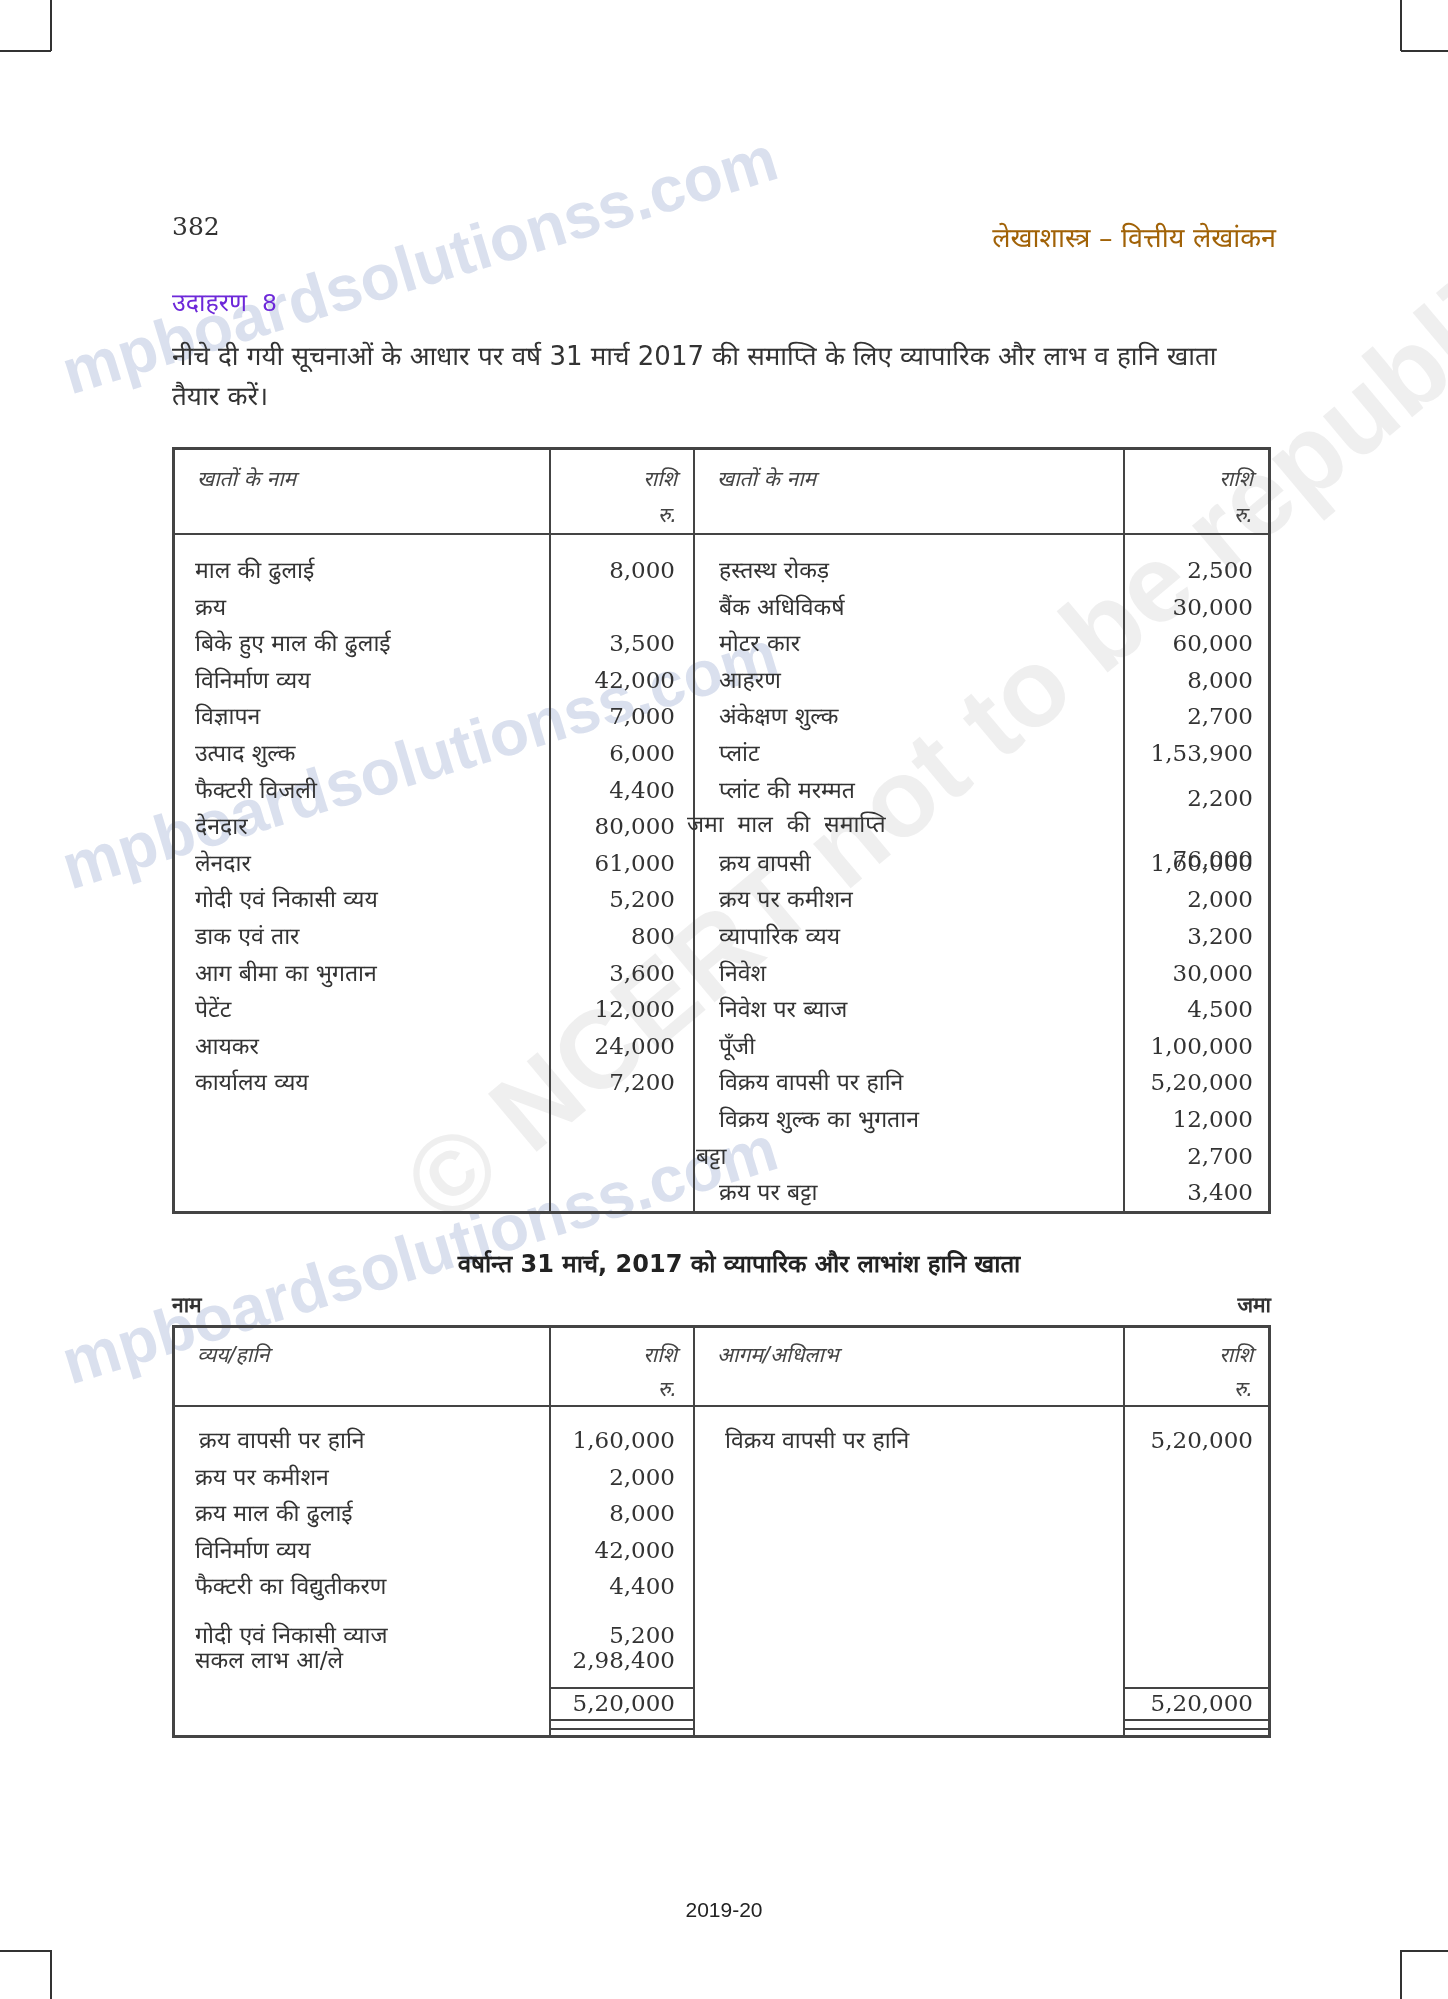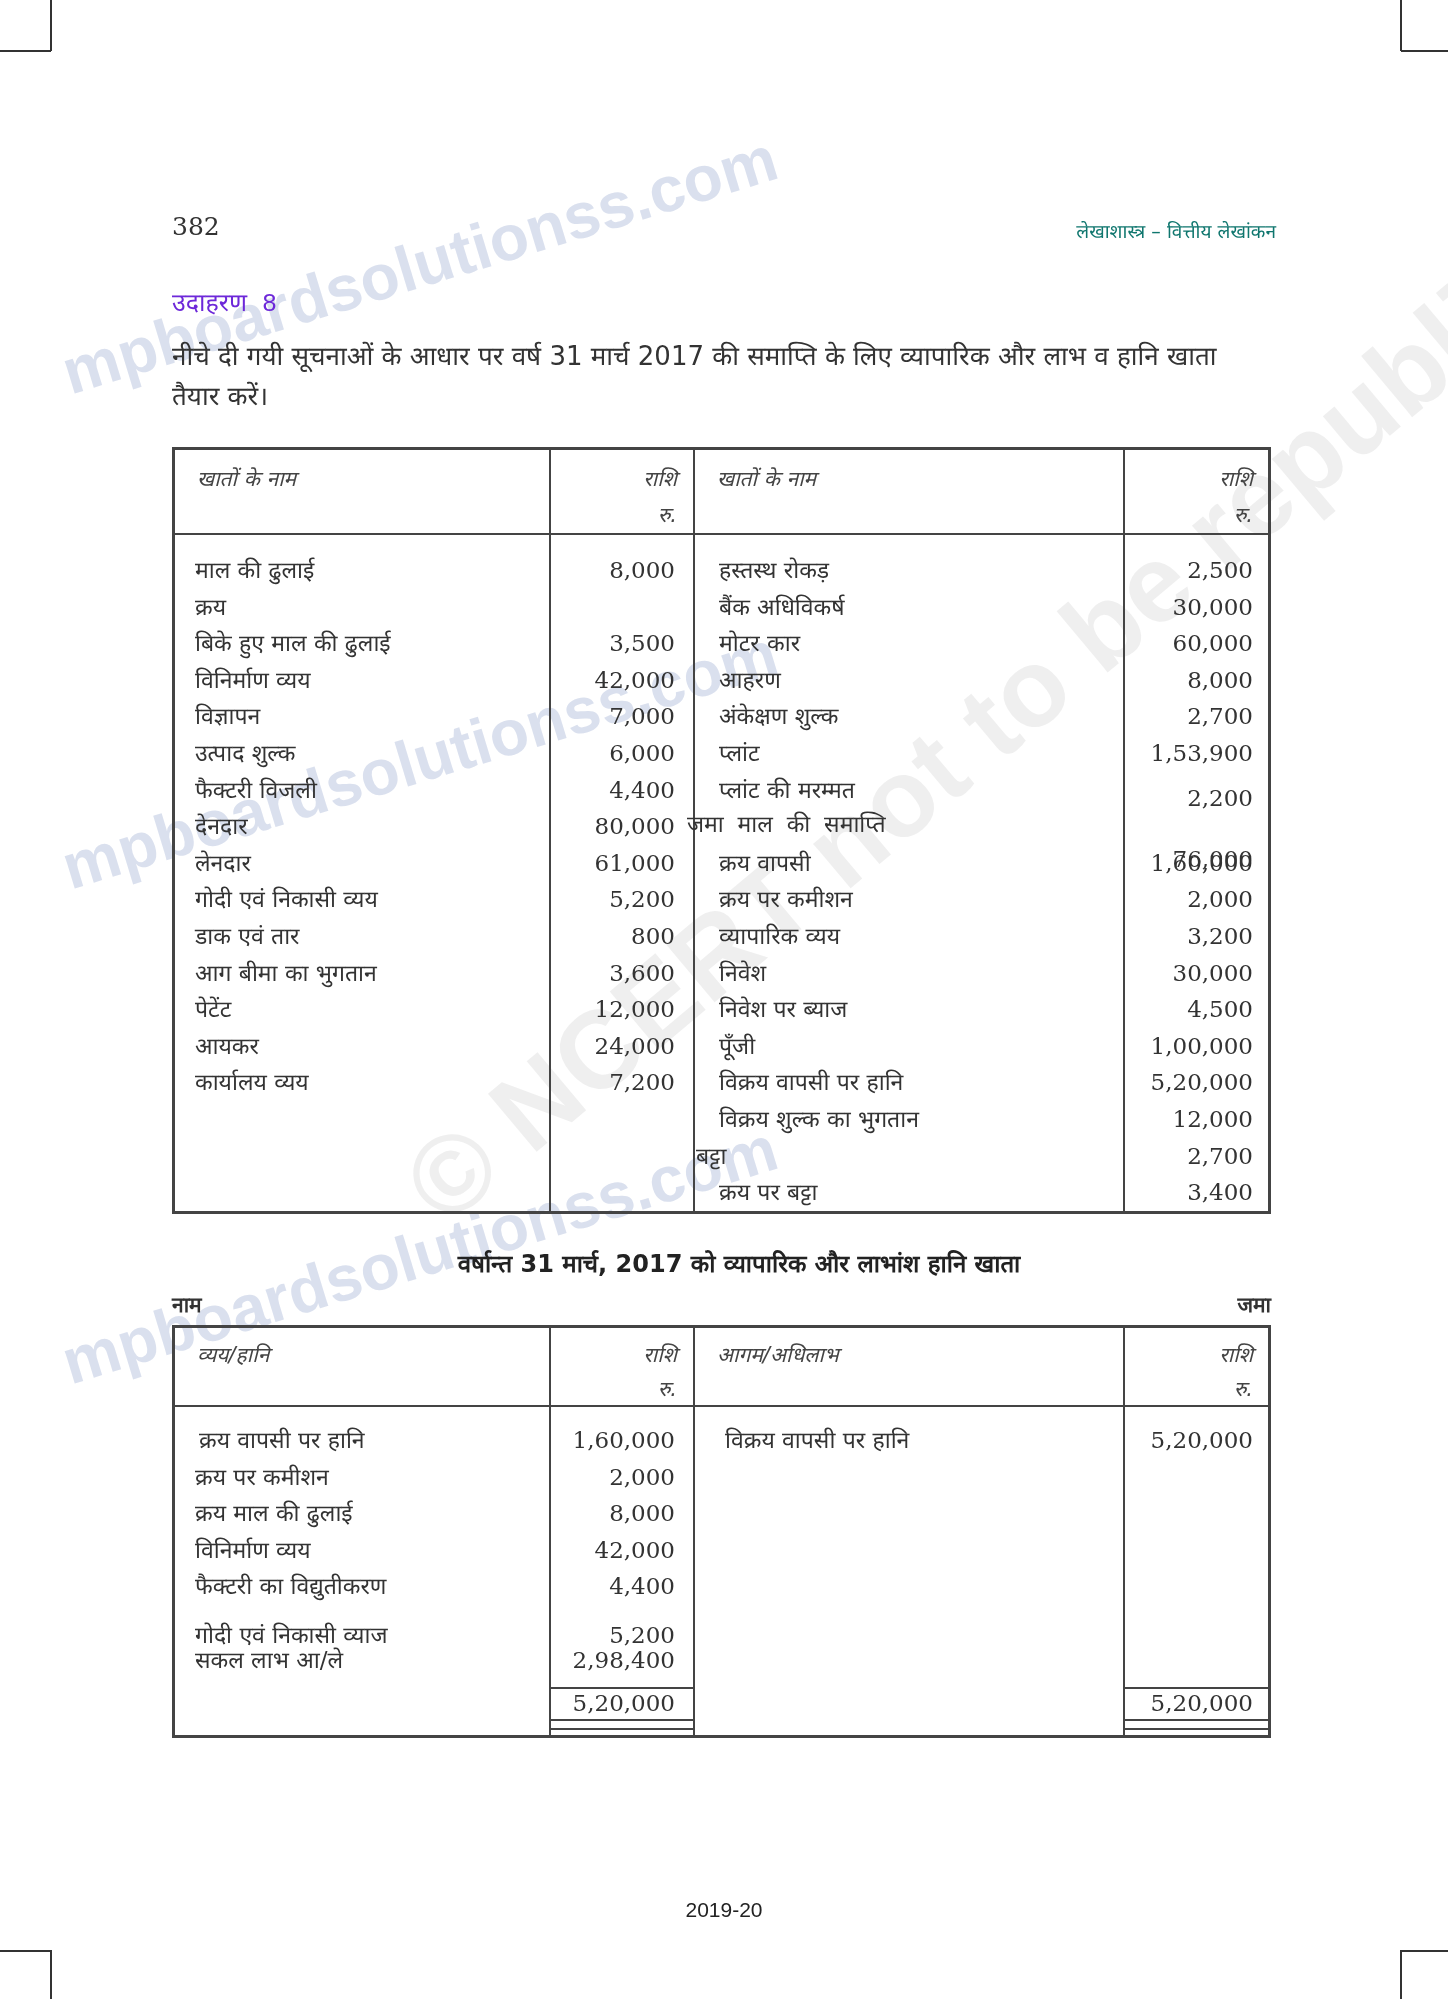--- a/index.html
+++ b/index.html
@@ -4,21 +4,21 @@
   <style>
     html, body { margin:0; padding:0; }
     body {
       width:1448px; height:1999px; position:relative; overflow:hidden;
       background:#ffffff; color:#2a2a2a;
       font-family:"DejaVu Serif", serif;
     }
     .crop { position:absolute; background:#333; }
     .abs { position:absolute; }
     .page-num { left:172px; top:212px; font-size:25px; color:#333; }
-    .running-head { right:172px; top:218px; font-size:19px; color:#0f766e; font-family:"DejaVu Sans", sans-serif; }
+    .running-head { right:172px; top:218px; font-size:27px; color:#a16207; font-family:"DejaVu Sans", sans-serif; }
     .example { left:172px; top:284px; font-size:25px; color:#6d28d9; font-family:Liberation Mono, monospace; }
     .question { left:172px; top:336px; width:1100px; font-size:26px; line-height:40px; color:#333; font-family:"DejaVu Sans", sans-serif; }
 
     .tbl { position:absolute; left:172px; width:1099px; border:3px solid #444; box-sizing:border-box; }
     .tbl .col-div { position:absolute; top:0; bottom:0; width:2px; background:#444; }
     .tbl .hdr-line { position:absolute; left:0; right:0; height:2px; background:#444; }
     .th { position:absolute; font-size:21px; font-style:italic; color:#444; font-family:"DejaVu Sans", sans-serif; }
     .th.right { text-align:right; }
     .row { position:absolute; height:36.6px; font-size:23px; line-height:36.6px; }
     .name { position:absolute; font-family:"DejaVu Sans", sans-serif; color:#333; white-space:nowrap; }

